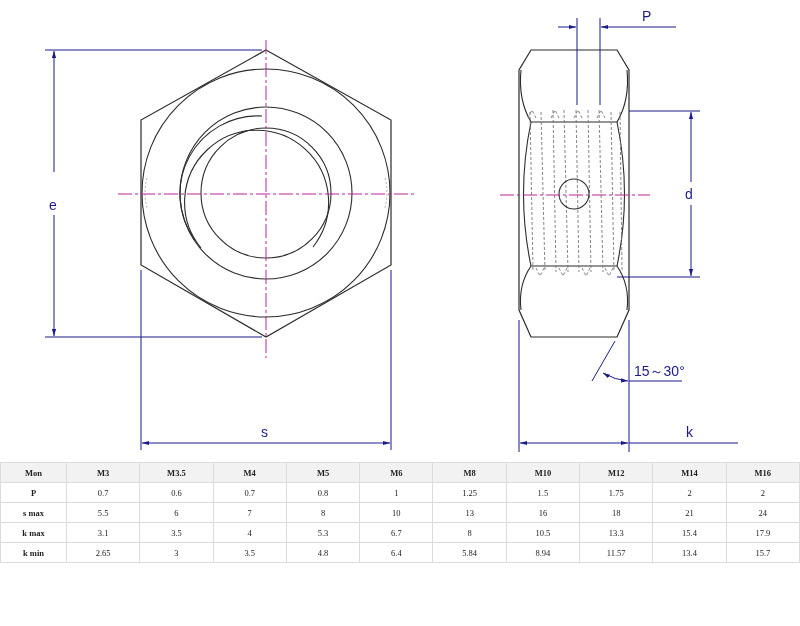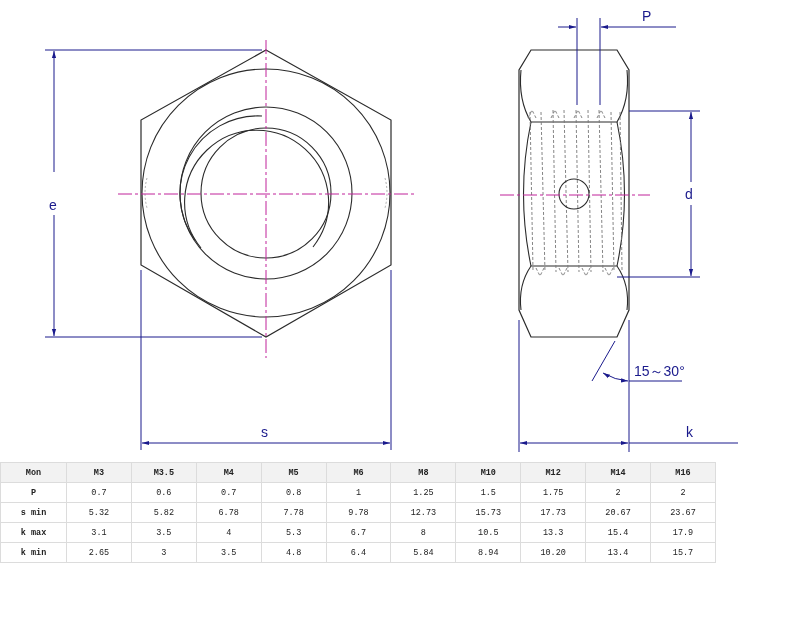--- a/index.html
+++ b/index.html
@@ -1,22 +1,22 @@
 <!DOCTYPE html>
 <html><head>
 <meta charset="utf-8">
 <style>
   html, body { margin: 0; padding: 0; background: #ffffff; }
   body { width: 800px; height: 626px; position: relative; overflow: hidden;
          font-family: "DejaVu Sans", sans-serif; }
   #drawing { position: absolute; left: 0; top: 0; width: 800px; height: 460px; }
   .dim-label { font-family: "Liberation Sans", sans-serif; font-size: 14px; fill: #1a1a8c; }
-  table.spec { position: absolute; left: 0; top: 462px; width: 716px;
+  table.spec { position: absolute; left: 0; top: 462px; width: 800px;
                border-collapse: collapse; table-layout: fixed;
-               font-family: Liberation Mono, monospace; font-size: 8.5px; color: #222; }
+               font-family: Liberation Serif, serif; font-size: 8.5px; color: #222; }
   table.spec th, table.spec td { border: 1px solid #dcdcdc; height: 19px; padding: 0;
                text-align: center; vertical-align: middle; }
   table.spec thead th { background: #f2f2f2; font-weight: bold; }
   table.spec tbody th { font-weight: bold; background: #fff; }
   table.spec col.first { width: 66px; }
 </style>
 </head>
 <body>
 
 <svg id="drawing" viewBox="0 0 800 460" xmlns="http://www.w3.org/2000/svg">
@@ -148,31 +148,31 @@
         <td>0.7</td>
         <td>0.8</td>
         <td>1</td>
         <td>1.25</td>
         <td>1.5</td>
         <td>1.75</td>
         <td>2</td>
         <td>2</td>
       </tr>
       <tr>
-        <th>s min</th>
-        <td>5.32</td>
-        <td>5.82</td>
-        <td>6.78</td>
-        <td>7.78</td>
-        <td>9.78</td>
-        <td>12.73</td>
-        <td>15.73</td>
-        <td>17.73</td>
-        <td>20.67</td>
-        <td>23.67</td>
+        <th>s max</th>
+        <td>5.5</td>
+        <td>6</td>
+        <td>7</td>
+        <td>8</td>
+        <td>10</td>
+        <td>13</td>
+        <td>16</td>
+        <td>18</td>
+        <td>21</td>
+        <td>24</td>
       </tr>
       <tr>
         <th>k max</th>
         <td>3.1</td>
         <td>3.5</td>
         <td>4</td>
         <td>5.3</td>
         <td>6.7</td>
         <td>8</td>
         <td>10.5</td>
@@ -182,18 +182,18 @@
       </tr>
       <tr>
         <th>k min</th>
         <td>2.65</td>
         <td>3</td>
         <td>3.5</td>
         <td>4.8</td>
         <td>6.4</td>
         <td>5.84</td>
         <td>8.94</td>
-        <td>10.20</td>
+        <td>11.57</td>
         <td>13.4</td>
         <td>15.7</td>
       </tr>
     </tbody>
 </table>
 
 </body></html>

